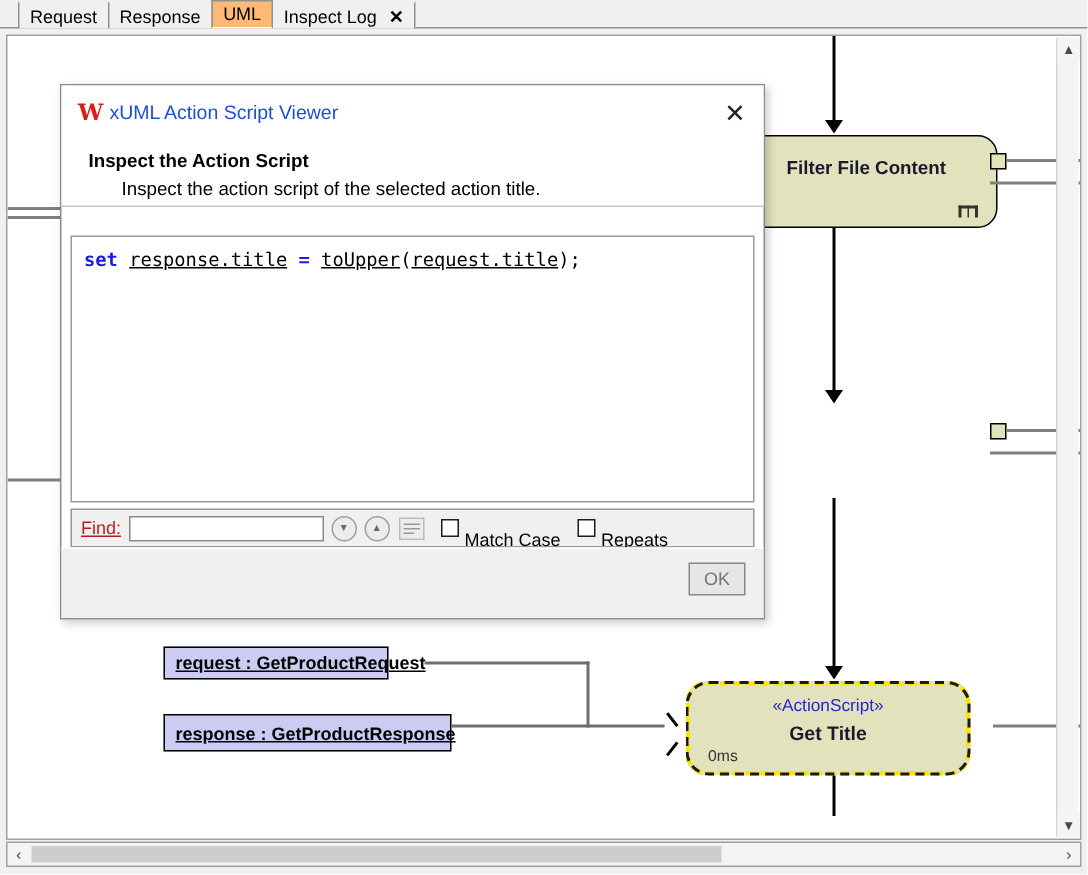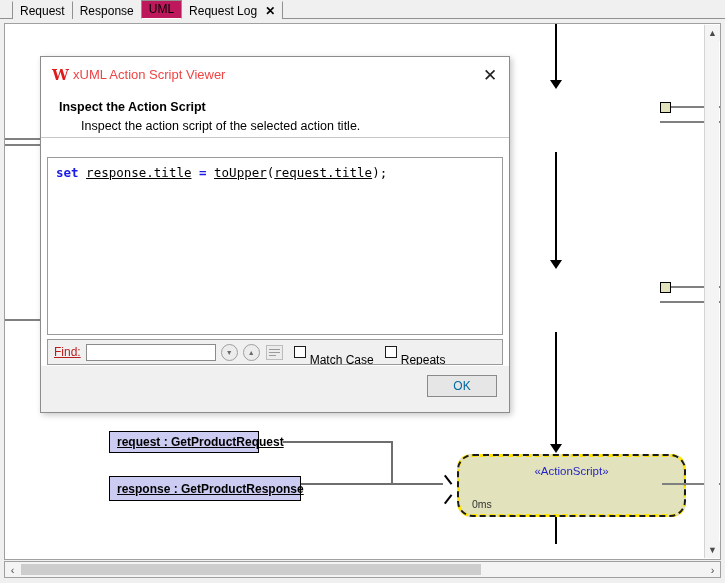--- a/index.html
+++ b/index.html
@@ -26,21 +26,21 @@
     background: #f0f0f0;
     border-left: 1px solid #919191;
     border-right: 1px solid #919191;
     border-top: 1px solid transparent;
     box-sizing: border-box;
     margin-right: -1px;
     white-space: nowrap;
     display: flex; align-items: center;
   }
   .tab.active {
-    background: #be185d;
+    background: #fdba74;
     border: 1px solid #919191;
     border-bottom: 1px solid #ffffff;
     height: 19px; line-height: 19px;
     position: relative; z-index: 3;
   }
   .tab-close {
     margin-left: 8px; font-size: 12px; font-weight: bold;
     color: #000; line-height: 1; cursor: pointer;
   }
 
@@ -205,21 +205,21 @@
     flex: none;
   }
   .dlg-logo {
     position: absolute; left: 11px; top: 11px;
     width: 15px; height: 14px;
     color: #e01b1b; font-weight: bold; font-size: 15px;
     line-height: 14px; font-family: "DejaVu Serif", serif;
   }
   .dlg-title {
     position: absolute; left: 32px; top: 10px;
-    font-size: 13px; color: #ef4444;
+    font-size: 13px; color: #1d4ed8;
   }
   .dlg-close {
     position: absolute; right: 8px; top: 7px;
     width: 22px; height: 22px;
     display: flex; align-items: center; justify-content: center;
     font-size: 17px; color: #222; cursor: pointer;
   }
   .dlg-sub-h {
     position: absolute; left: 18px; top: 43px;
     font-size: 12.5px; font-weight: bold; color: #000;
@@ -298,25 +298,25 @@
   .cbox-lbl { font-size: 12px; color: #000; margin-top: 16px; }
 
   .dlg-foot {
     flex: none; height: 46px;
     background: #f0f0f0;
     border-top: 1px solid #ffffff;
     position: relative;
   }
   .ok-btn {
     position: absolute; right: 12px; top: 9px;
-    width: 70px; height: 22px;
+    width: 38px; height: 22px;
     background: #e6e6e6;
     border: 1px solid #8a8a8a;
     box-sizing: border-box;
-    font-size: 12px; color: #0369a1;
+    font-size: 12px; color: #737373;
     display: flex; align-items: center; justify-content: center;
     cursor: pointer;
   }
 </style>
 </head>
 <body>
 
 <div id="root">
 
   <div class="tabbar">
@@ -324,53 +324,63 @@
       <div class="tab">
         <span>Request</span>
       </div>
       <div class="tab">
         <span>Response</span>
       </div>
       <div class="tab active">
         <span>UML</span>
       </div>
       <div class="tab">
-        <span>Request Log</span>
+        <span>Inspect Log</span>
         <span class="tab-close">✕</span>
       </div>
     </div>
   </div>
 
   <div class="canvas-frame">
     <div class="canvas-inner">
 
       <div class="arrow-line" style="left:550px; top:0px; height:58px;"></div>
       <div class="arrow-head" style="left:545px; top:56px;"></div>
 
+      <div class="act-node" style="left:485px; top:66px; width:175px; height:62px;">
+        <div class="act-label">Filter File Content</div>
+        <div class="rake">
+          <i class="h1"></i>
+            <i class="v1"></i>
+            <i class="v2"></i>
+            <i class="v3"></i>
+        </div>
+      </div>
       <div class="pin" style="left:655px; top:78px;"></div>
       <div class="glink" style="left:666px; top:82px; width:54px;"></div>
       <div class="glink" style="left:655px; top:97px; width:65px;"></div>
 
       <div class="glink" style="left:0px; top:114px; width:200px;"></div>
       <div class="glink" style="left:0px; top:120px; width:200px;"></div>
 
       <div class="arrow-line" style="left:550px; top:128px; height:109px;"></div>
       <div class="arrow-head" style="left:545px; top:236px;"></div>
 
       <div class="pin" style="left:655px; top:258px;"></div>
       <div class="glink" style="left:666px; top:262px; width:54px;"></div>
       <div class="glink" style="left:655px; top:277px; width:65px;"></div>
       <div class="glink" style="left:0px; top:295px; width:200px;"></div>
 
       <div class="arrow-line" style="left:550px; top:308px; height:113px;"></div>
       <div class="arrow-head" style="left:545px; top:420px;"></div>
 
-      <div class="sel-node" style="left:452px; top:430px; width:229px; height:63px;">
+      <div class="sel-node" style="left:452px; top:430px; width:190px; height:63px;">
         <div class="sel-node-inner"></div>
         <div class="stereo">«ActionScript»</div>
+        <div class="sel-title">Get Title</div>
         <div class="ms">0ms</div>
       </div>
       <div class="open-arrow" style="left:437px; top:452px;">
         <i class="a"></i>
           <i class="b"></i>
       </div>
       <div class="glink" style="left:657px; top:459px; width:63px;"></div>
       <div class="arrow-line" style="left:550px; top:493px; height:27px;"></div>
 
       <div class="obj-node" style="left:104px; top:407px; width:150px; height:22px;">

